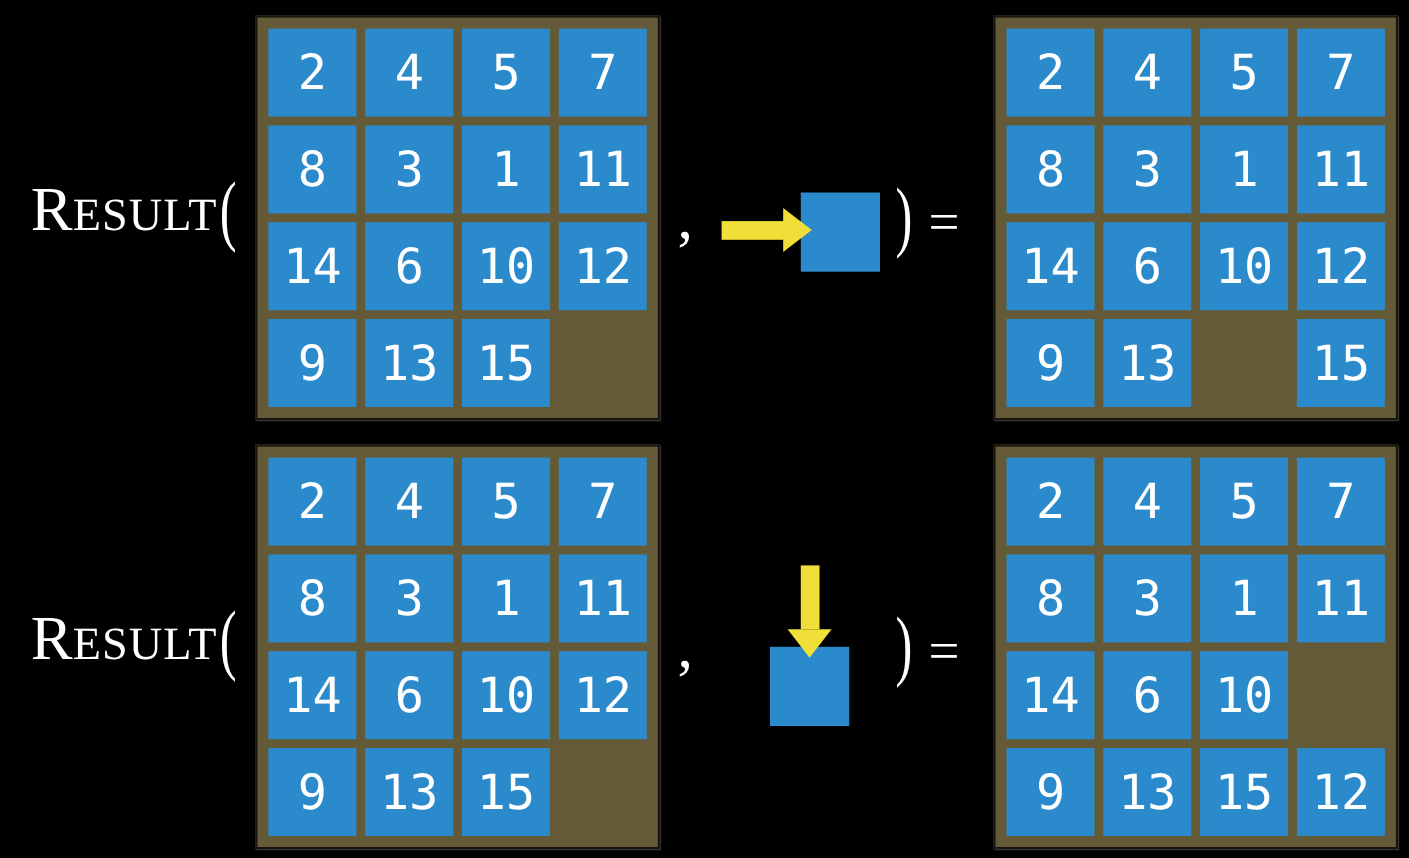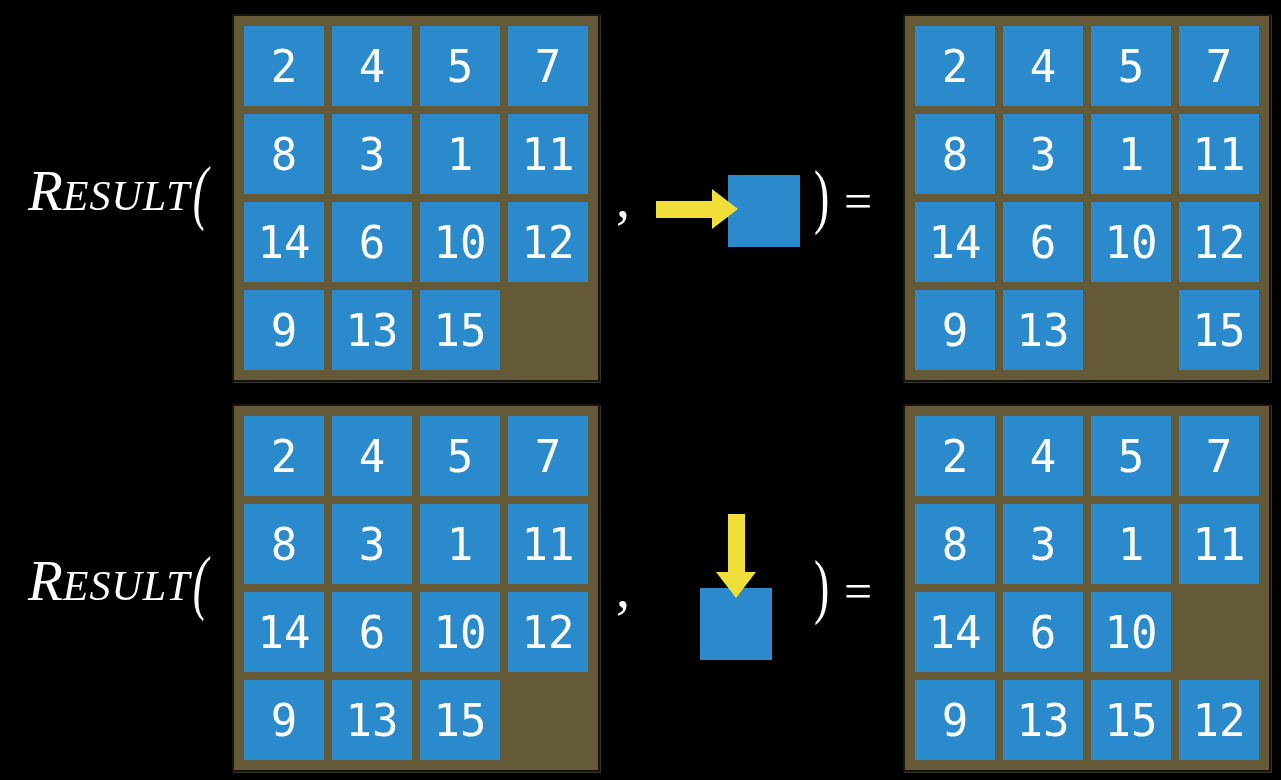--- a/index.html
+++ b/index.html
@@ -9,21 +9,20 @@
     background:var(--page-bg,#000);
     overflow:hidden;
     font-family:"Liberation Serif", serif;
   }
   
   .func-label{
     position:absolute;
     color:#fff;
     white-space:nowrap;
     line-height:1;
-    font-style:italic;
   }
   .func-label .cap{font-size:57px;}
   .func-label .rest{font-size:42px;letter-spacing:1px;}
   .func-label .paren{
     display:inline-block;
     font-size:46px;
     transform:scaleY(1.55);
     transform-origin:50% 60%;
     margin-left:2px;
     font-weight:400;

